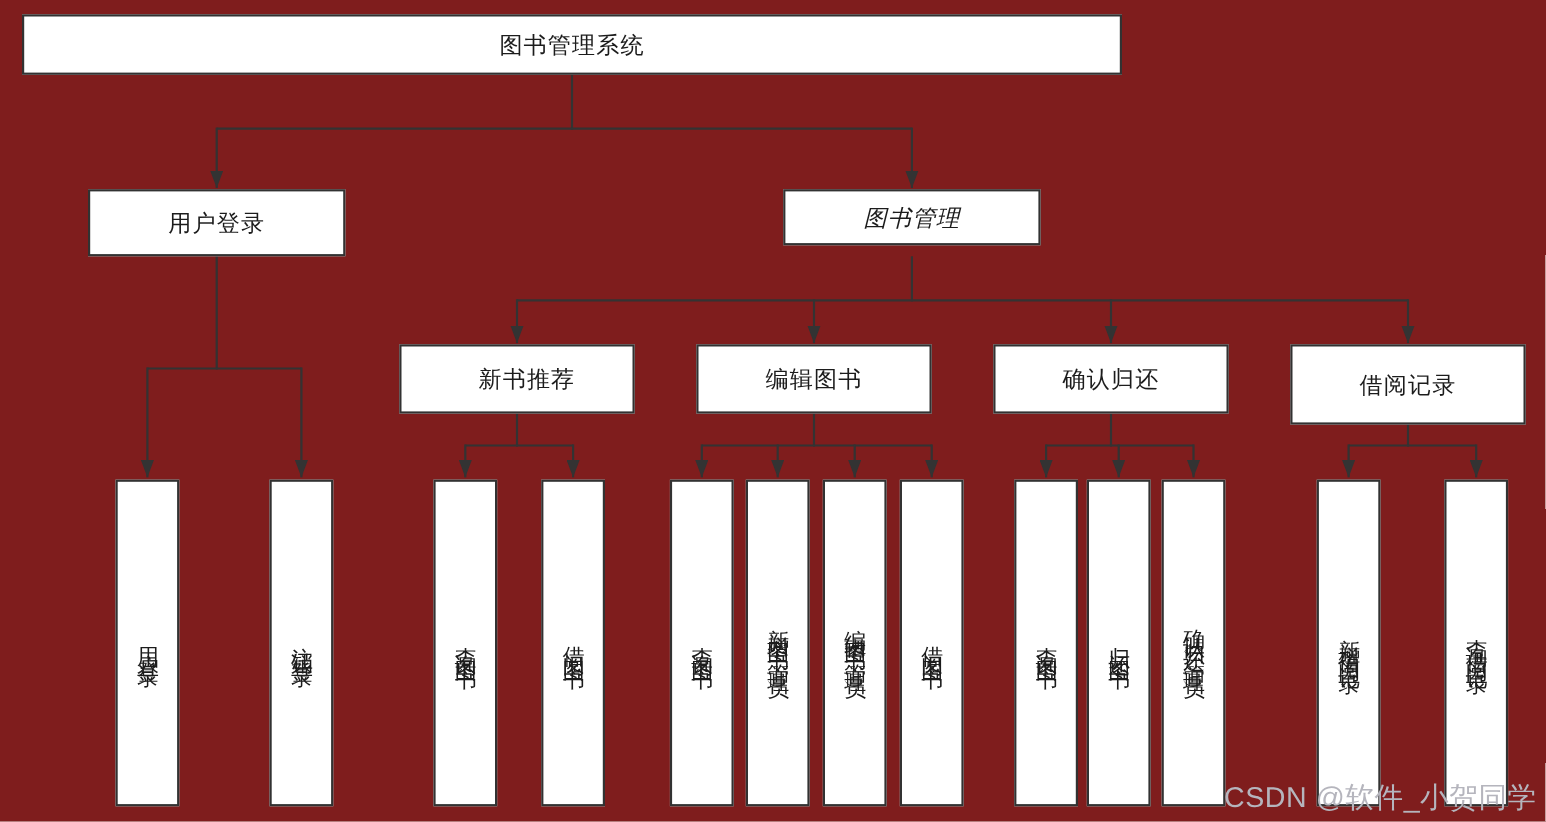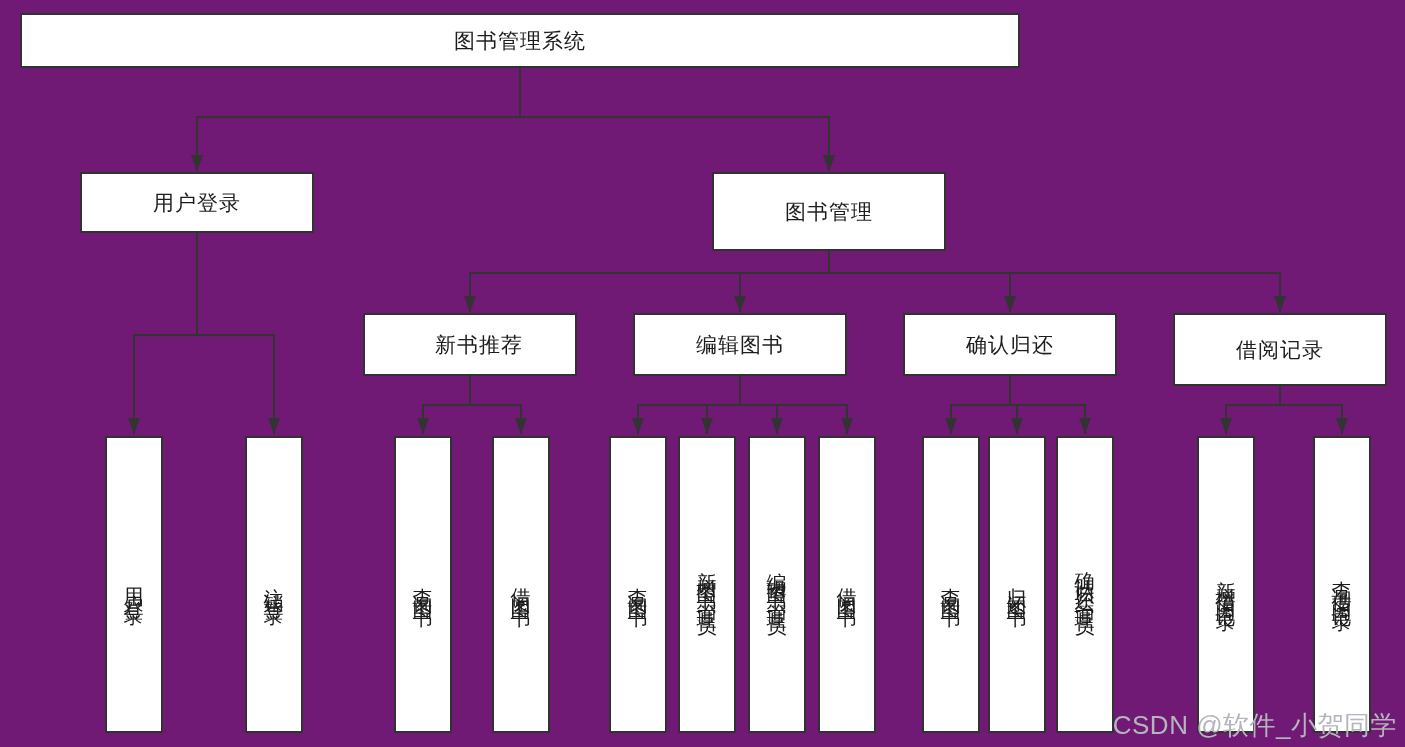--- a/index.html
+++ b/index.html
@@ -4,21 +4,21 @@
 <style>
   html, body {
     margin: 0;
     padding: 0;
     background: #ffffff;
   }
   .stage {
     position: relative;
     width: 1405px;
     height: 747px;
-    background: #701a75;
+    background: #7f1d1d;
     font-family: "Liberation Sans", "DejaVu Sans", sans-serif;
     overflow: hidden;
   }
   .connector-layer {
     position: absolute;
     left: 0;
     top: 0;
     width: 1405px;
     height: 747px;
     z-index: 1;
@@ -115,21 +115,21 @@
     </g>
   </svg>
 
   <div class="node h-label" style="left:20px; top:13px; width:1000px; height:55px;">
     <span>图书管理系统</span>
   </div>
 
   <div class="node h-label" style="left:80px; top:172px; width:234px; height:61px;">
     <span>用户登录</span>
   </div>
-  <div class="node h-label" style="left:712px; top:172px; width:234px; height:79px;">
+  <div class="node h-label" style="left:712px; top:172px; width:234px; height:51px;font-style:italic;">
     <span>图书管理</span>
   </div>
 
   <div class="node h-label" style="left:363px; top:313px; width:214px; height:63px;padding-left:18px;">
     <span>新书推荐</span>
   </div>
   <div class="node h-label" style="left:633px; top:313px; width:214px; height:63px;">
     <span>编辑图书</span>
   </div>
   <div class="node h-label" style="left:903px; top:313px; width:214px; height:63px;">

